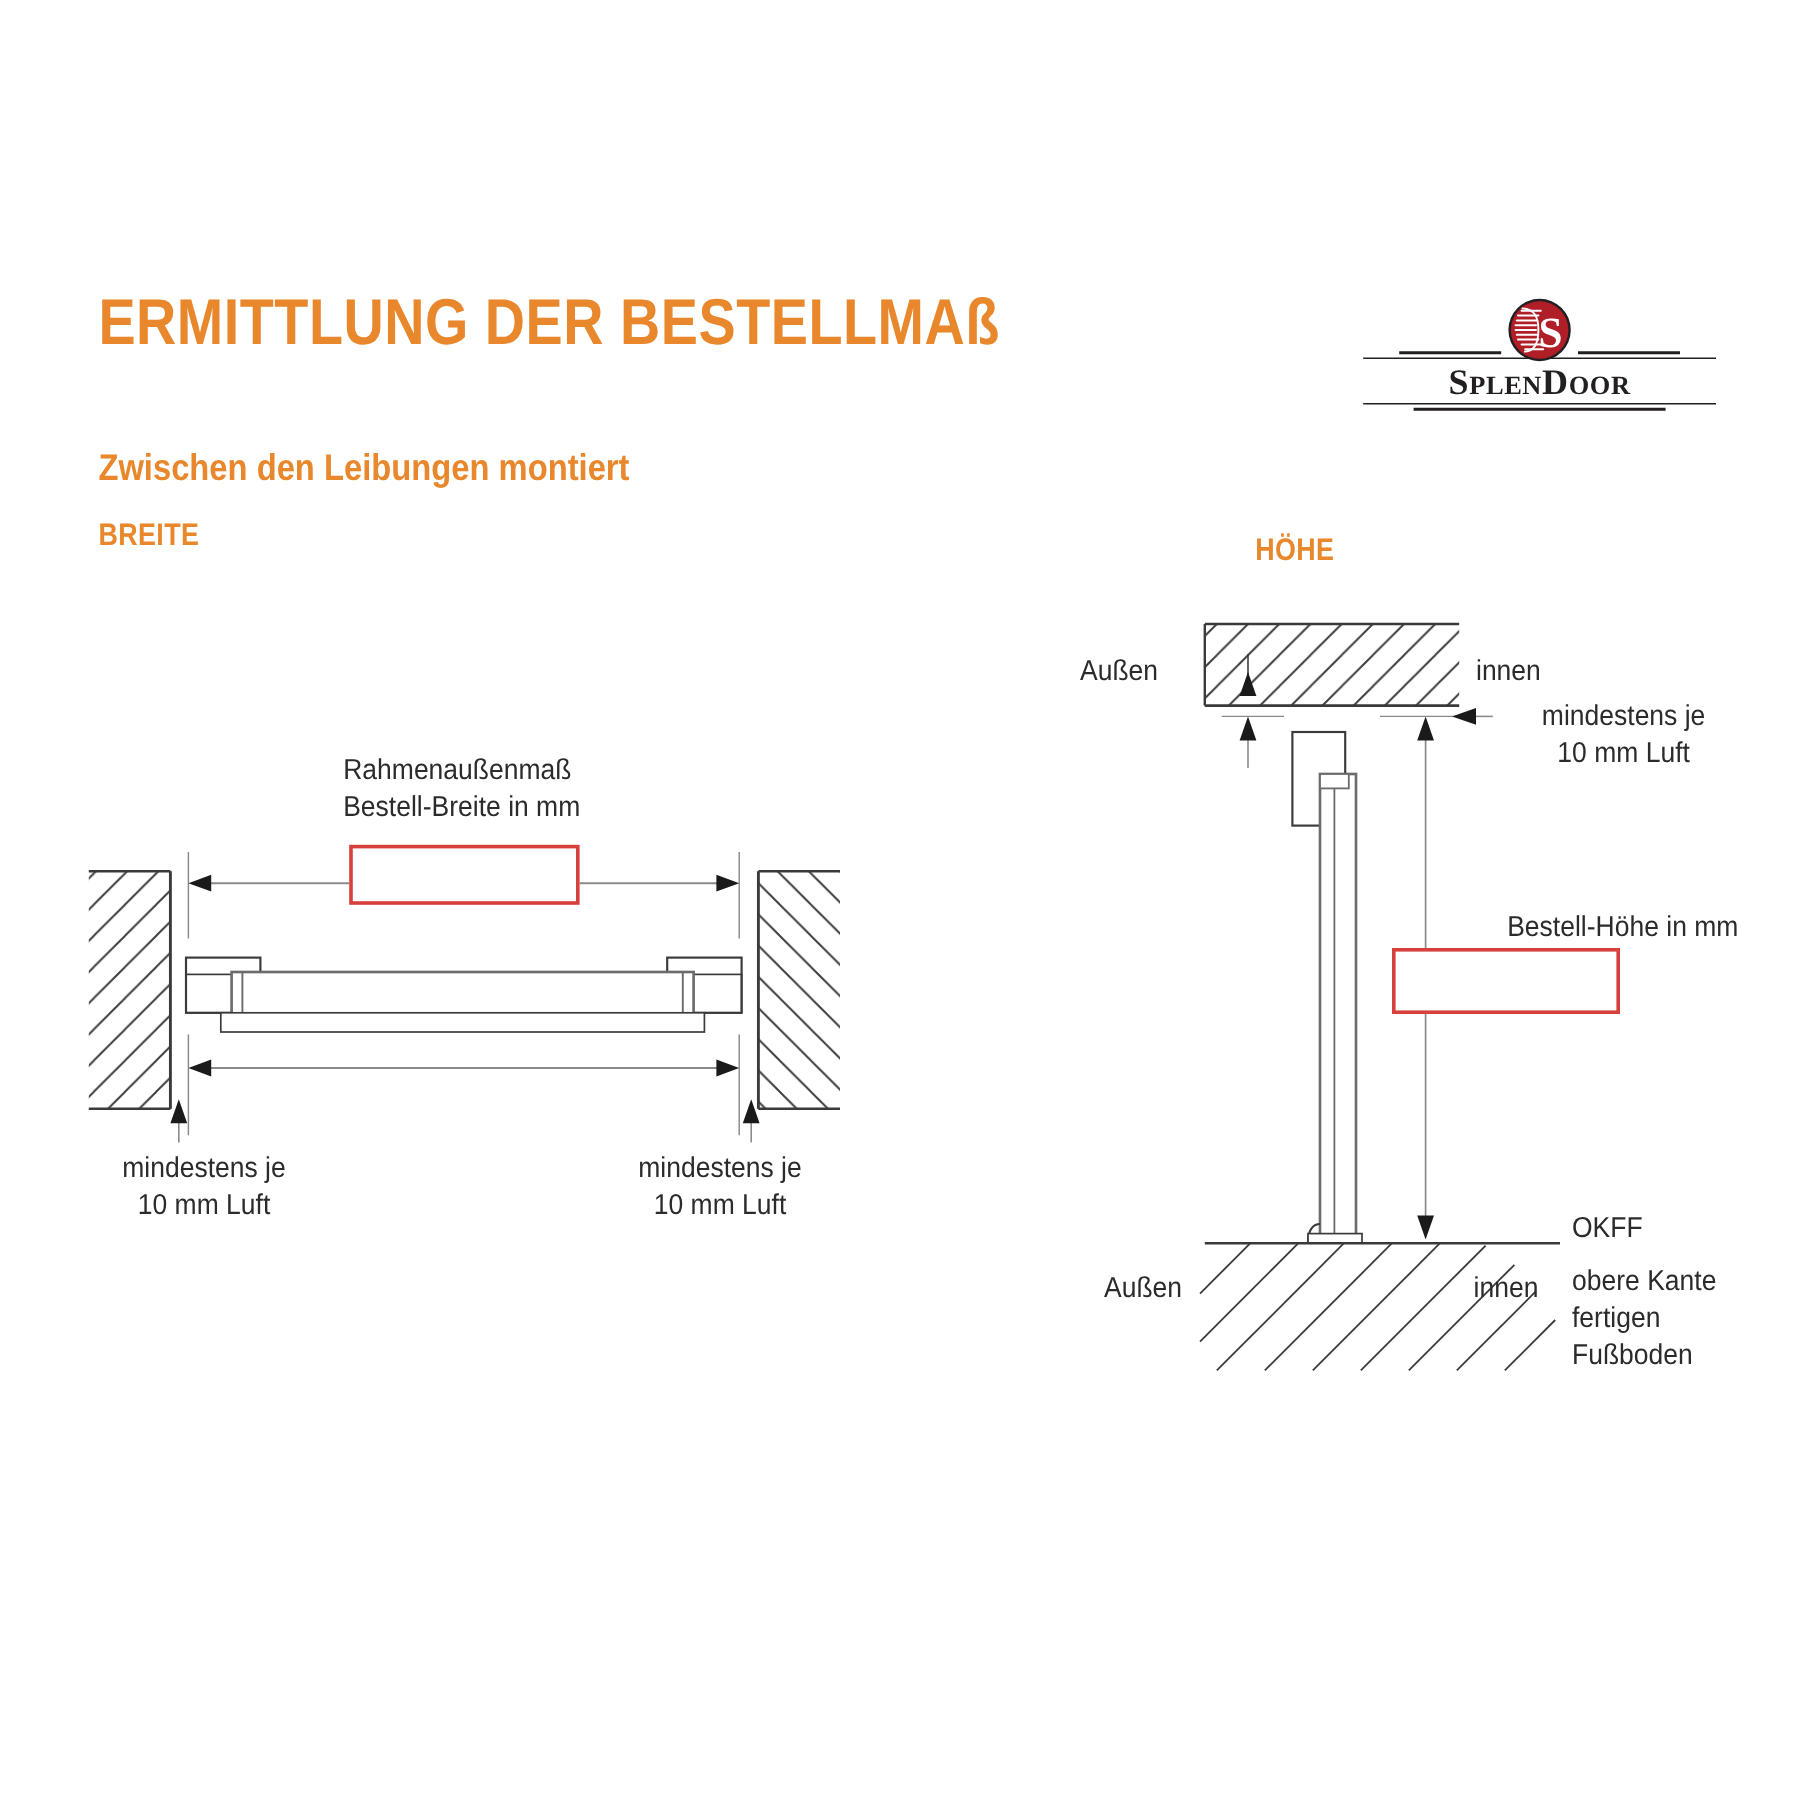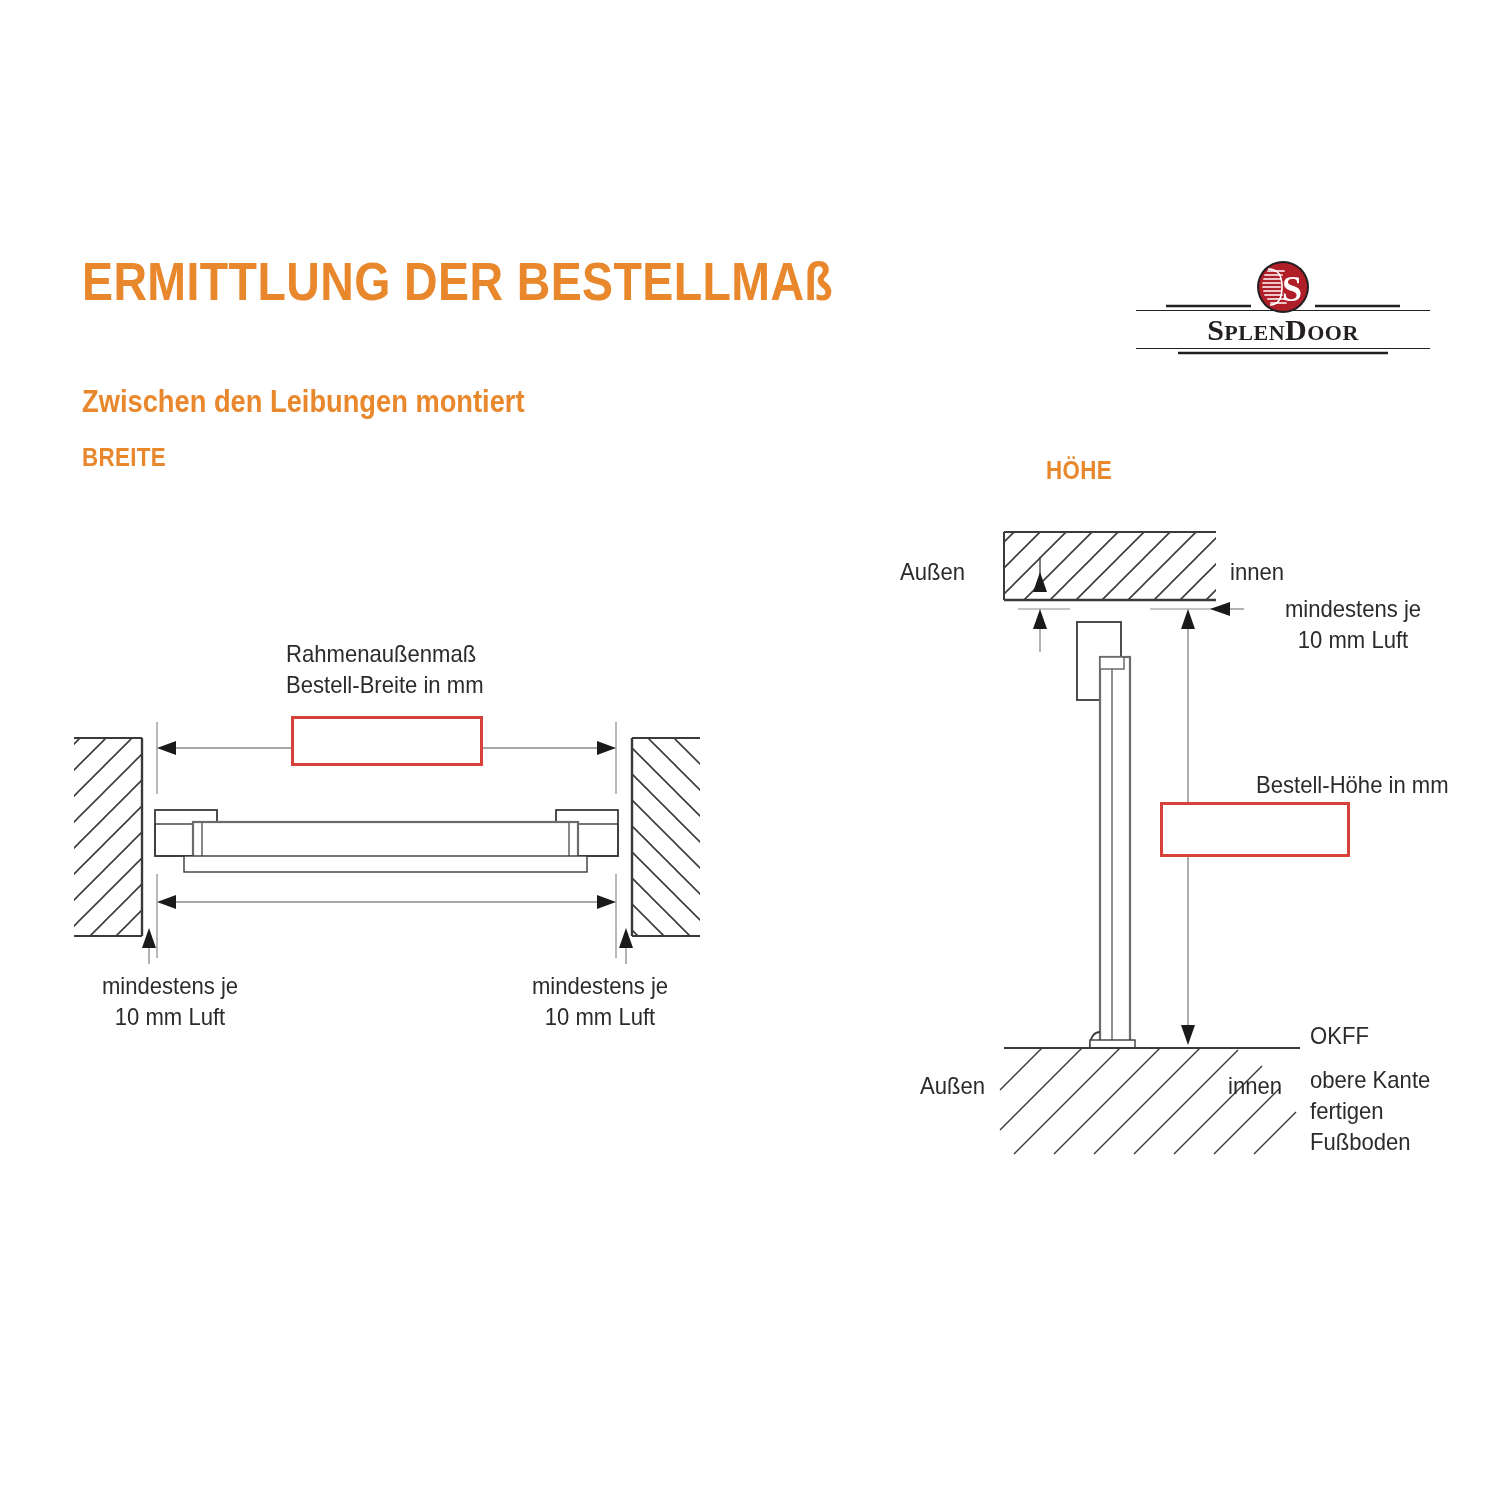--- a/index.html
+++ b/index.html
@@ -9,21 +9,21 @@
   }
   body {
     width: 1500px;
     height: 1500px;
     font-family: "Liberation Sans", sans-serif;
     position: relative;
     overflow: hidden;
   }
   #page {
     position: absolute;
-    left: 0; top: 12px;
+    left: 0; top: 0;
     width: 1500px;
     height: 1161px;
     background: #ffffff;
   }
 
   
   .hd-main {
     position: absolute;
     left: 82px;
     top: 238px;

